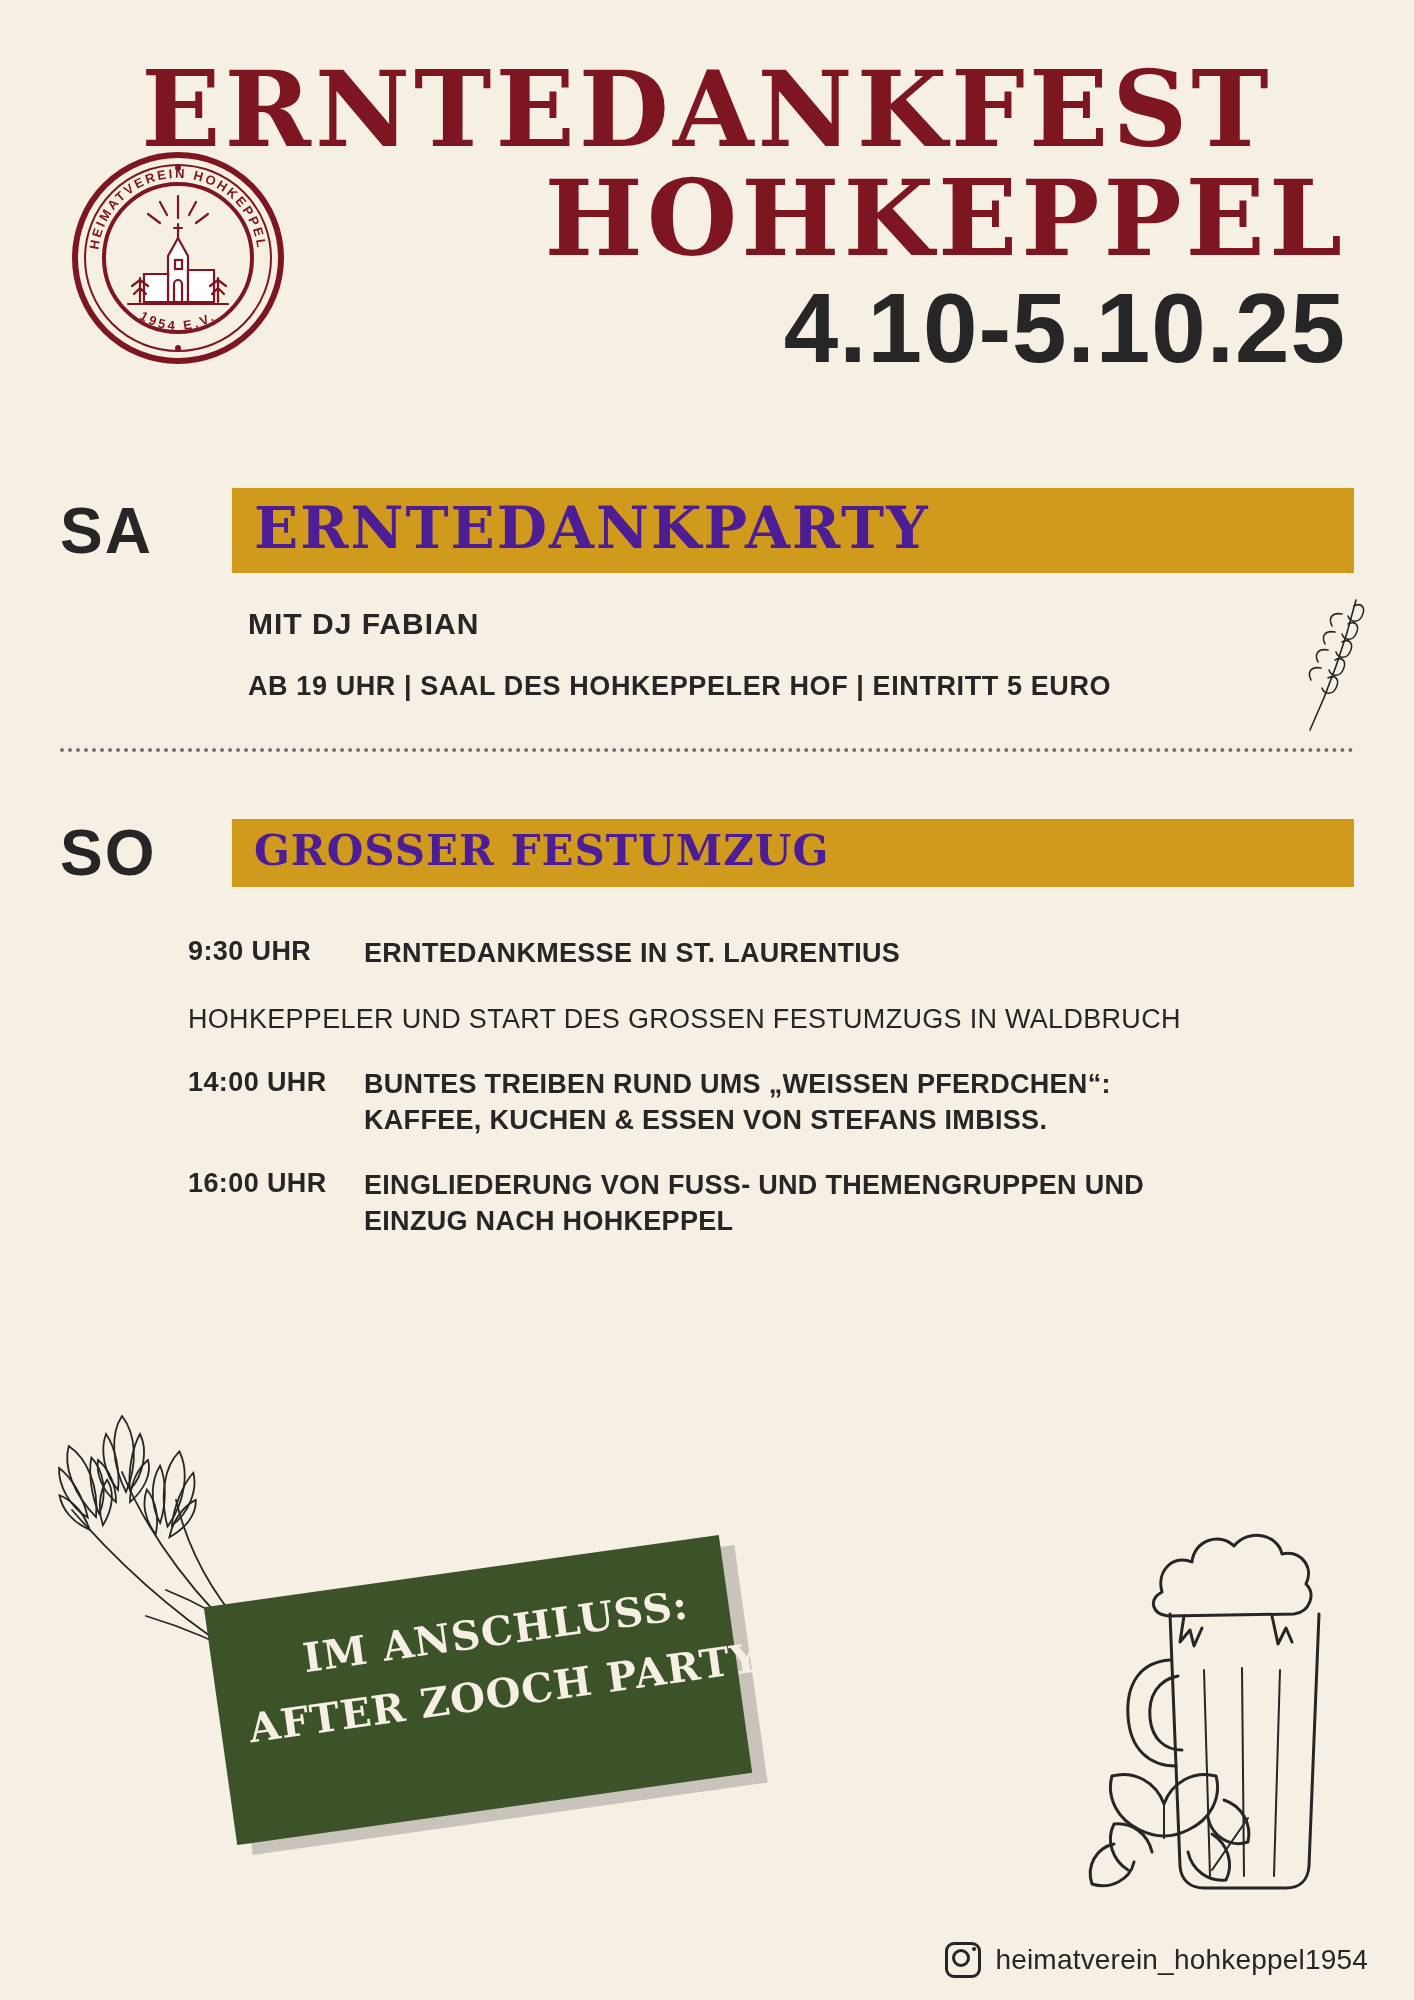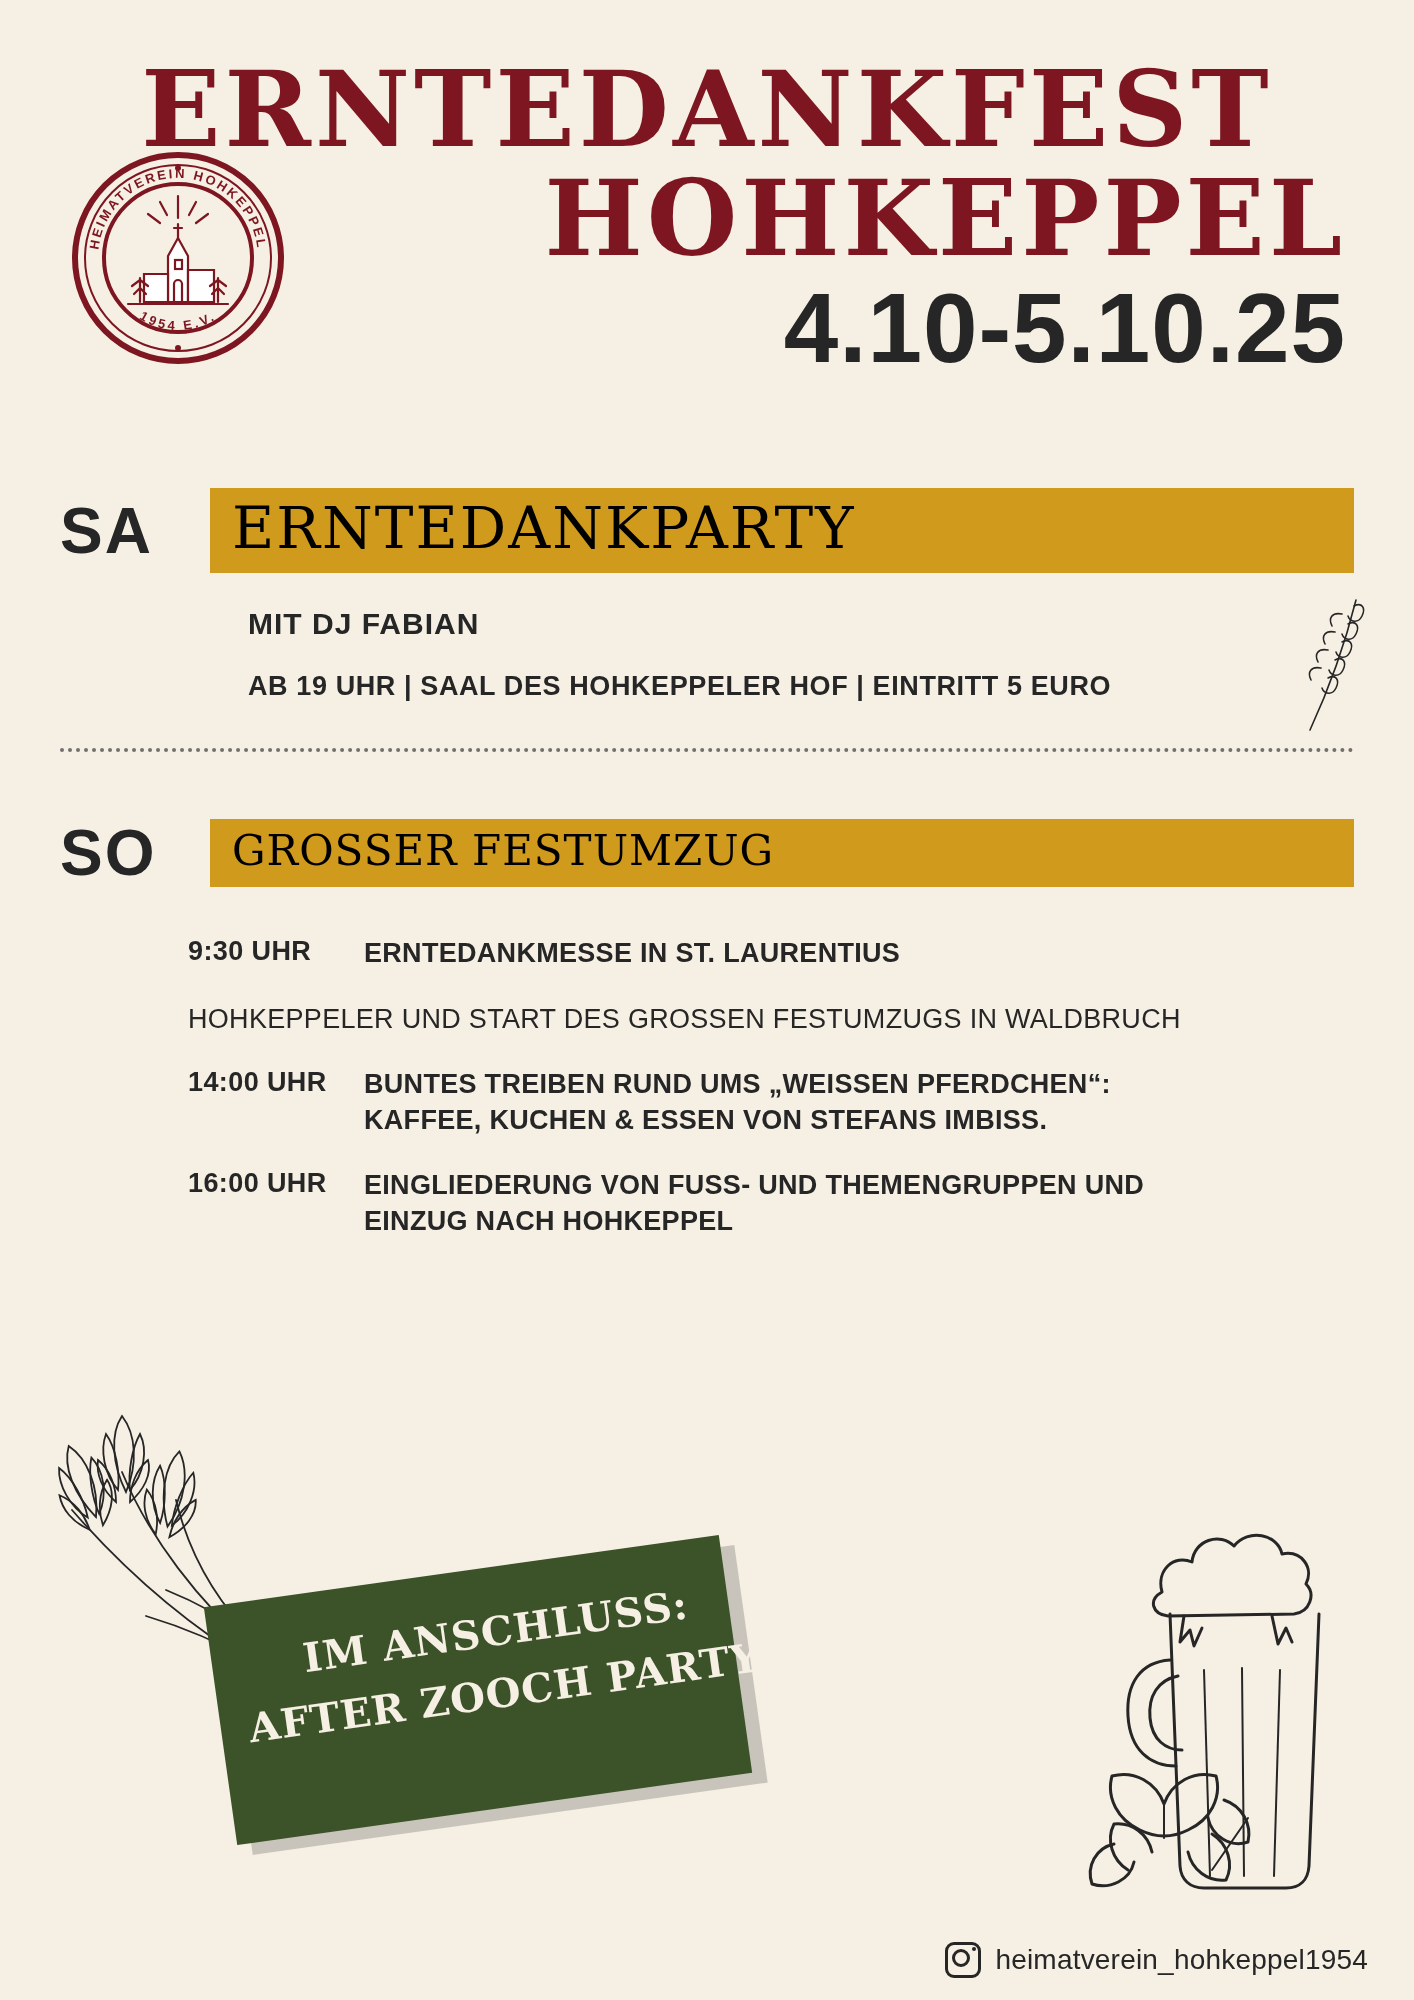--- a/index.html
+++ b/index.html
@@ -64,41 +64,42 @@
   }
   .logo svg { display: block; }
 
   
   .section {
     padding: 0 60px;
   }
   .day-row {
     display: flex;
     align-items: center;
+    gap: 22px;
   }
   .day-label {
     font-family: "Liberation Sans", sans-serif;
     font-weight: 700;
     font-size: 64px;
     letter-spacing: 2px;
     color: #262626;
     width: 150px;
     flex: 0 0 150px;
   }
   .banner {
     background: #d09a1d;
     flex: 1 1 auto;
     padding: 10px 18px 14px 22px;
   }
   .banner-text {
     font-family: "DejaVu Serif", serif;
-    font-weight: 400;
+    font-weight: 700;
     font-size: 58px;
     letter-spacing: 2px;
-    color: #000000;
+    color: #4c1d95;
     line-height: 1.05;
     white-space: nowrap;
   }
   .banner.wide .banner-text { font-size: 42px; letter-spacing: 1px; }
 
   .sa-sub1 {
     font-weight: 700;
     font-size: 30px;
     letter-spacing: 1px;
     margin: 34px 0 0 188px;

